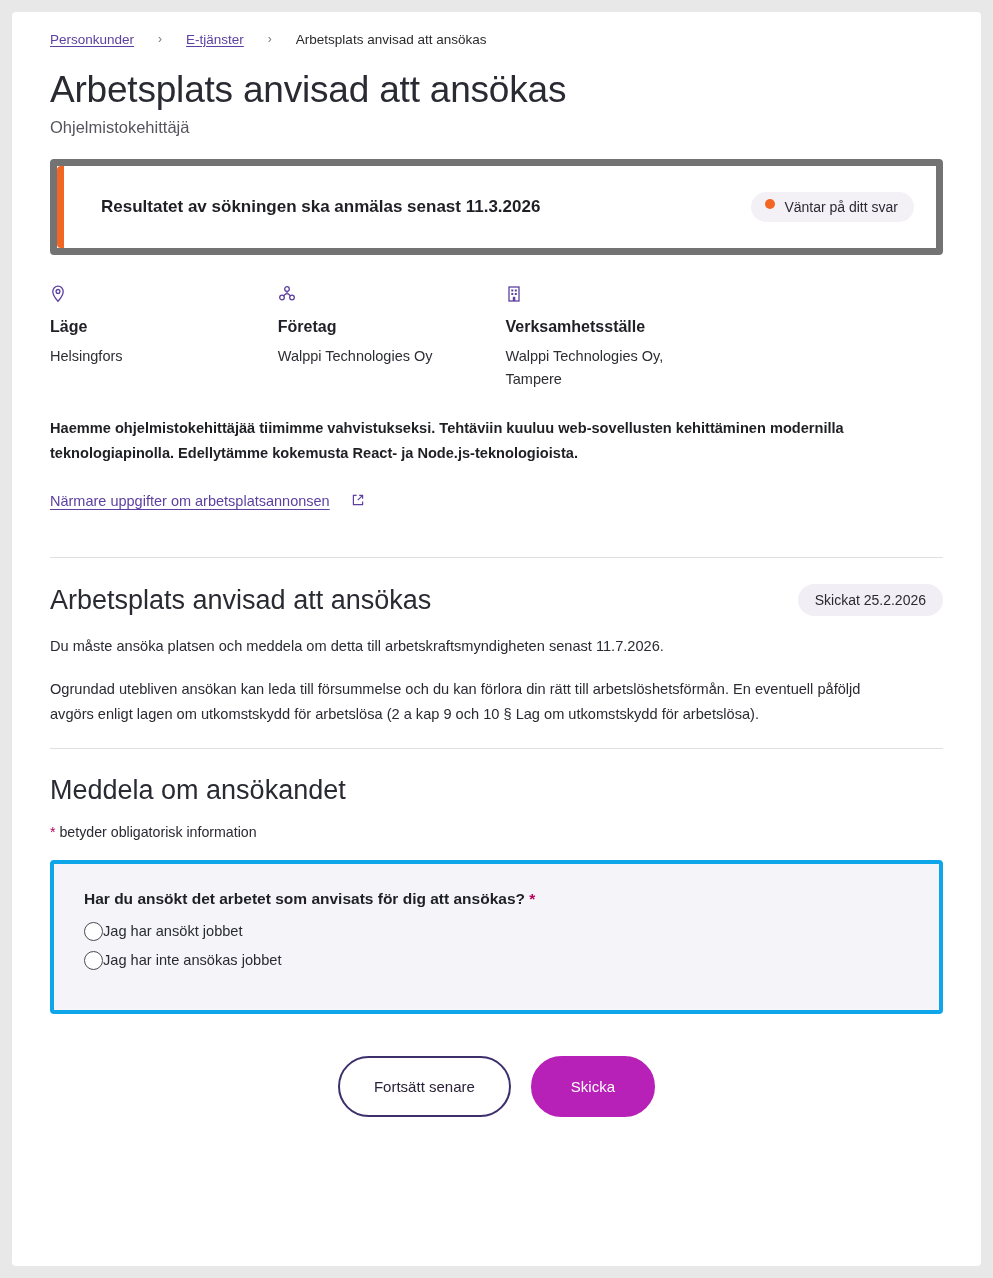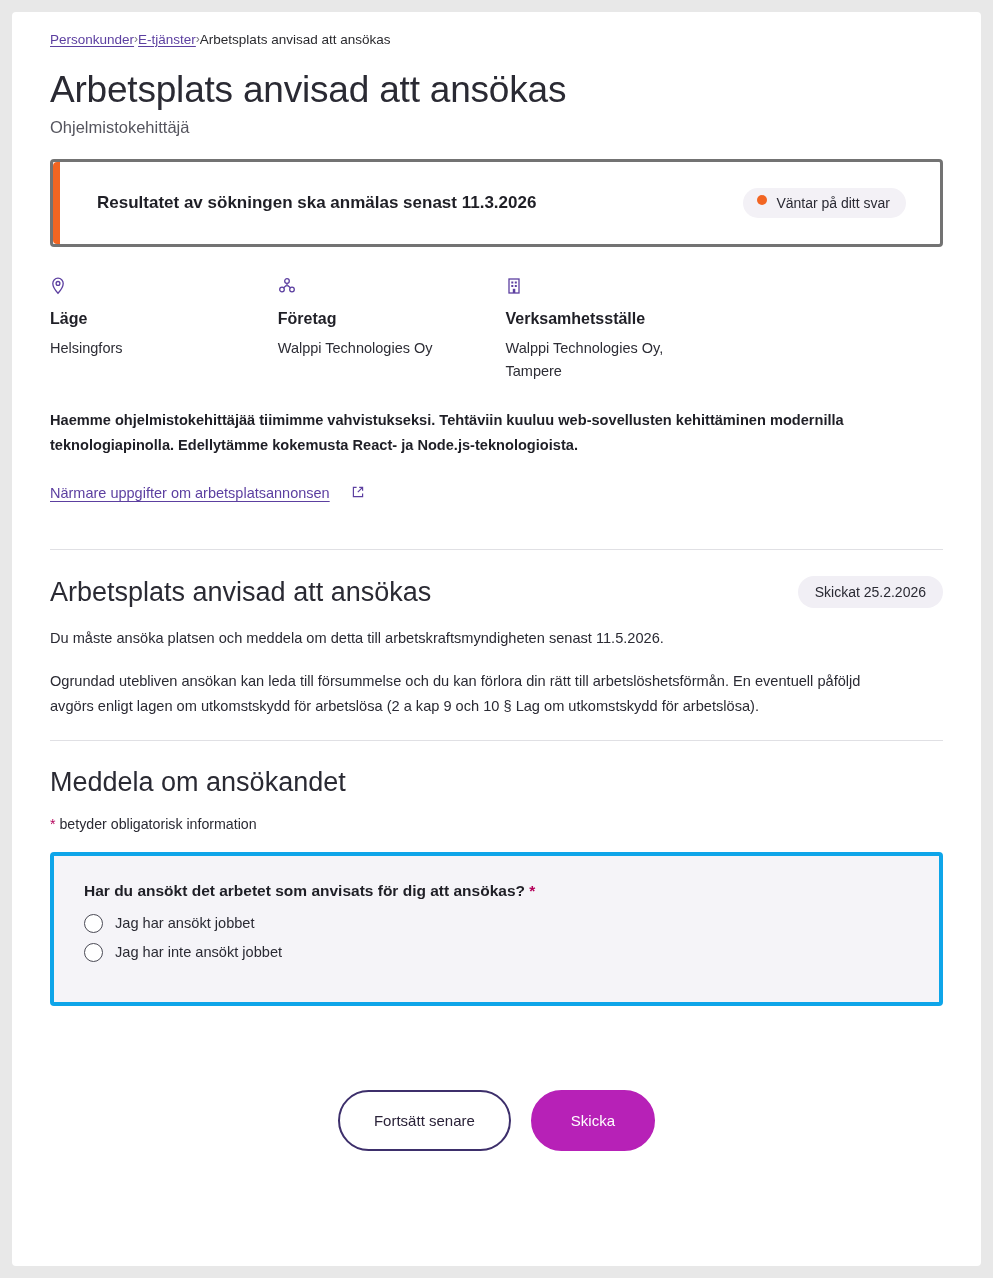--- a/index.html
+++ b/index.html
@@ -26,21 +26,21 @@
   }
   .inner {
     padding: 20px 38px 0 38px;
   }
 
   
   .breadcrumb {
     display: flex;
     font-size: 13.5px;
     color: #2a2a2e;
-    gap: 0;
+    gap: 24px;
     margin-bottom: 22px;
   }
   .breadcrumb a {
     color: #5c3fa0;
     text-decoration: underline;
     text-underline-offset: 2px;
   }
   .breadcrumb .sep {
     color: #7a7a82;
     font-size: 12px;
@@ -58,24 +58,24 @@
   }
   .subtitle {
     font-size: 16.5px;
     color: #55555e;
     margin: 0 0 22px 0;
   }
 
   
   .banner {
     position: relative;
-    border: 3px solid #737373;
+    border: 7px solid #737373;
     border-radius: 4px;
     background: #fff;
-    padding: 26px 34px 26px 44px;
+    padding: 26px 22px 26px 44px;
     display: flex;
     align-items: center;
     justify-content: space-between;
     margin-bottom: 28px;
   }
   .banner::before {
     content: "";
     position: absolute;
     left: 0; top: 0; bottom: 0;
     width: 7px;
@@ -211,21 +211,21 @@
   }
   .question-label {
     font-size: 15.5px;
     font-weight: bold;
     color: #1f1f26;
     margin: 0 0 14px 0;
   }
   .radio-row {
     display: flex;
     align-items: center;
-    gap: 12px;
+    gap: 0;
     margin-bottom: 10px;
     cursor: pointer;
   }
   .radio-circle {
     width: 19px; height: 19px;
     border-radius: 50%;
     border: 1.6px solid #4a4a55;
     background: #fff;
     flex: 0 0 auto;
   }
@@ -240,21 +240,20 @@
     justify-content: center;
     gap: 20px;
     margin-top: 42px;
   }
   .btn {
     border-radius: 999px;
     font-size: 15px;
     padding: 14px 34px;
     cursor: pointer;
     border: 2px solid transparent;
-    margin-top: 42px;
   }
   .btn-secondary {
     background: #fff;
     border-color: #3d2f6b;
     color: #2a2238;
   }
   .btn-primary {
     background: #b721b7;
     color: #fff;
     border-color: #b721b7;
@@ -353,21 +352,21 @@
       </span>
     </a>
 
     <hr class="sep-line">
 
     
     <div class="section-head">
       <h2 class="section-title">Arbetsplats anvisad att ansökas</h2>
       <span class="sent-pill">Skickat 25.2.2026</span>
     </div>
-    <p class="body-text">Du måste ansöka platsen och meddela om detta till arbetskraftsmyndigheten senast 11.5.2026.</p>
+    <p class="body-text">Du måste ansöka platsen och meddela om detta till arbetskraftsmyndigheten senast 11.7.2026.</p>
     <p class="body-text">Ogrundad utebliven ansökan kan leda till försummelse och du kan förlora din rätt till arbetslöshetsförmån. En eventuell påföljd avgörs enligt lagen om utkomstskydd för arbetslösa (2 a kap 9 och 10 § Lag om utkomstskydd för arbetslösa).</p>
 
     <hr class="sep-line">
 
     
     <h2 class="form-title">Meddela om ansökandet</h2>
     <p class="required-note">
       <span class="req-star">*</span>
       <span>betyder obligatorisk information</span>
     </p>
@@ -376,21 +375,21 @@
       <p class="question-label">
         <span>Har du ansökt det arbetet som anvisats för dig att ansökas?</span>
         <span class="req-star">*</span>
       </p>
       <label class="radio-row">
         <span class="radio-circle"></span>
         <span class="radio-text">Jag har ansökt jobbet</span>
       </label>
       <label class="radio-row">
         <span class="radio-circle"></span>
-        <span class="radio-text">Jag har inte ansökt jobbet</span>
+        <span class="radio-text">Jag har inte ansökas jobbet</span>
       </label>
     </div>
 
     
     <div class="btn-row">
       <button class="btn btn-secondary">Fortsätt senare</button>
       <button class="btn btn-primary">Skicka</button>
     </div>
 
   </div>

